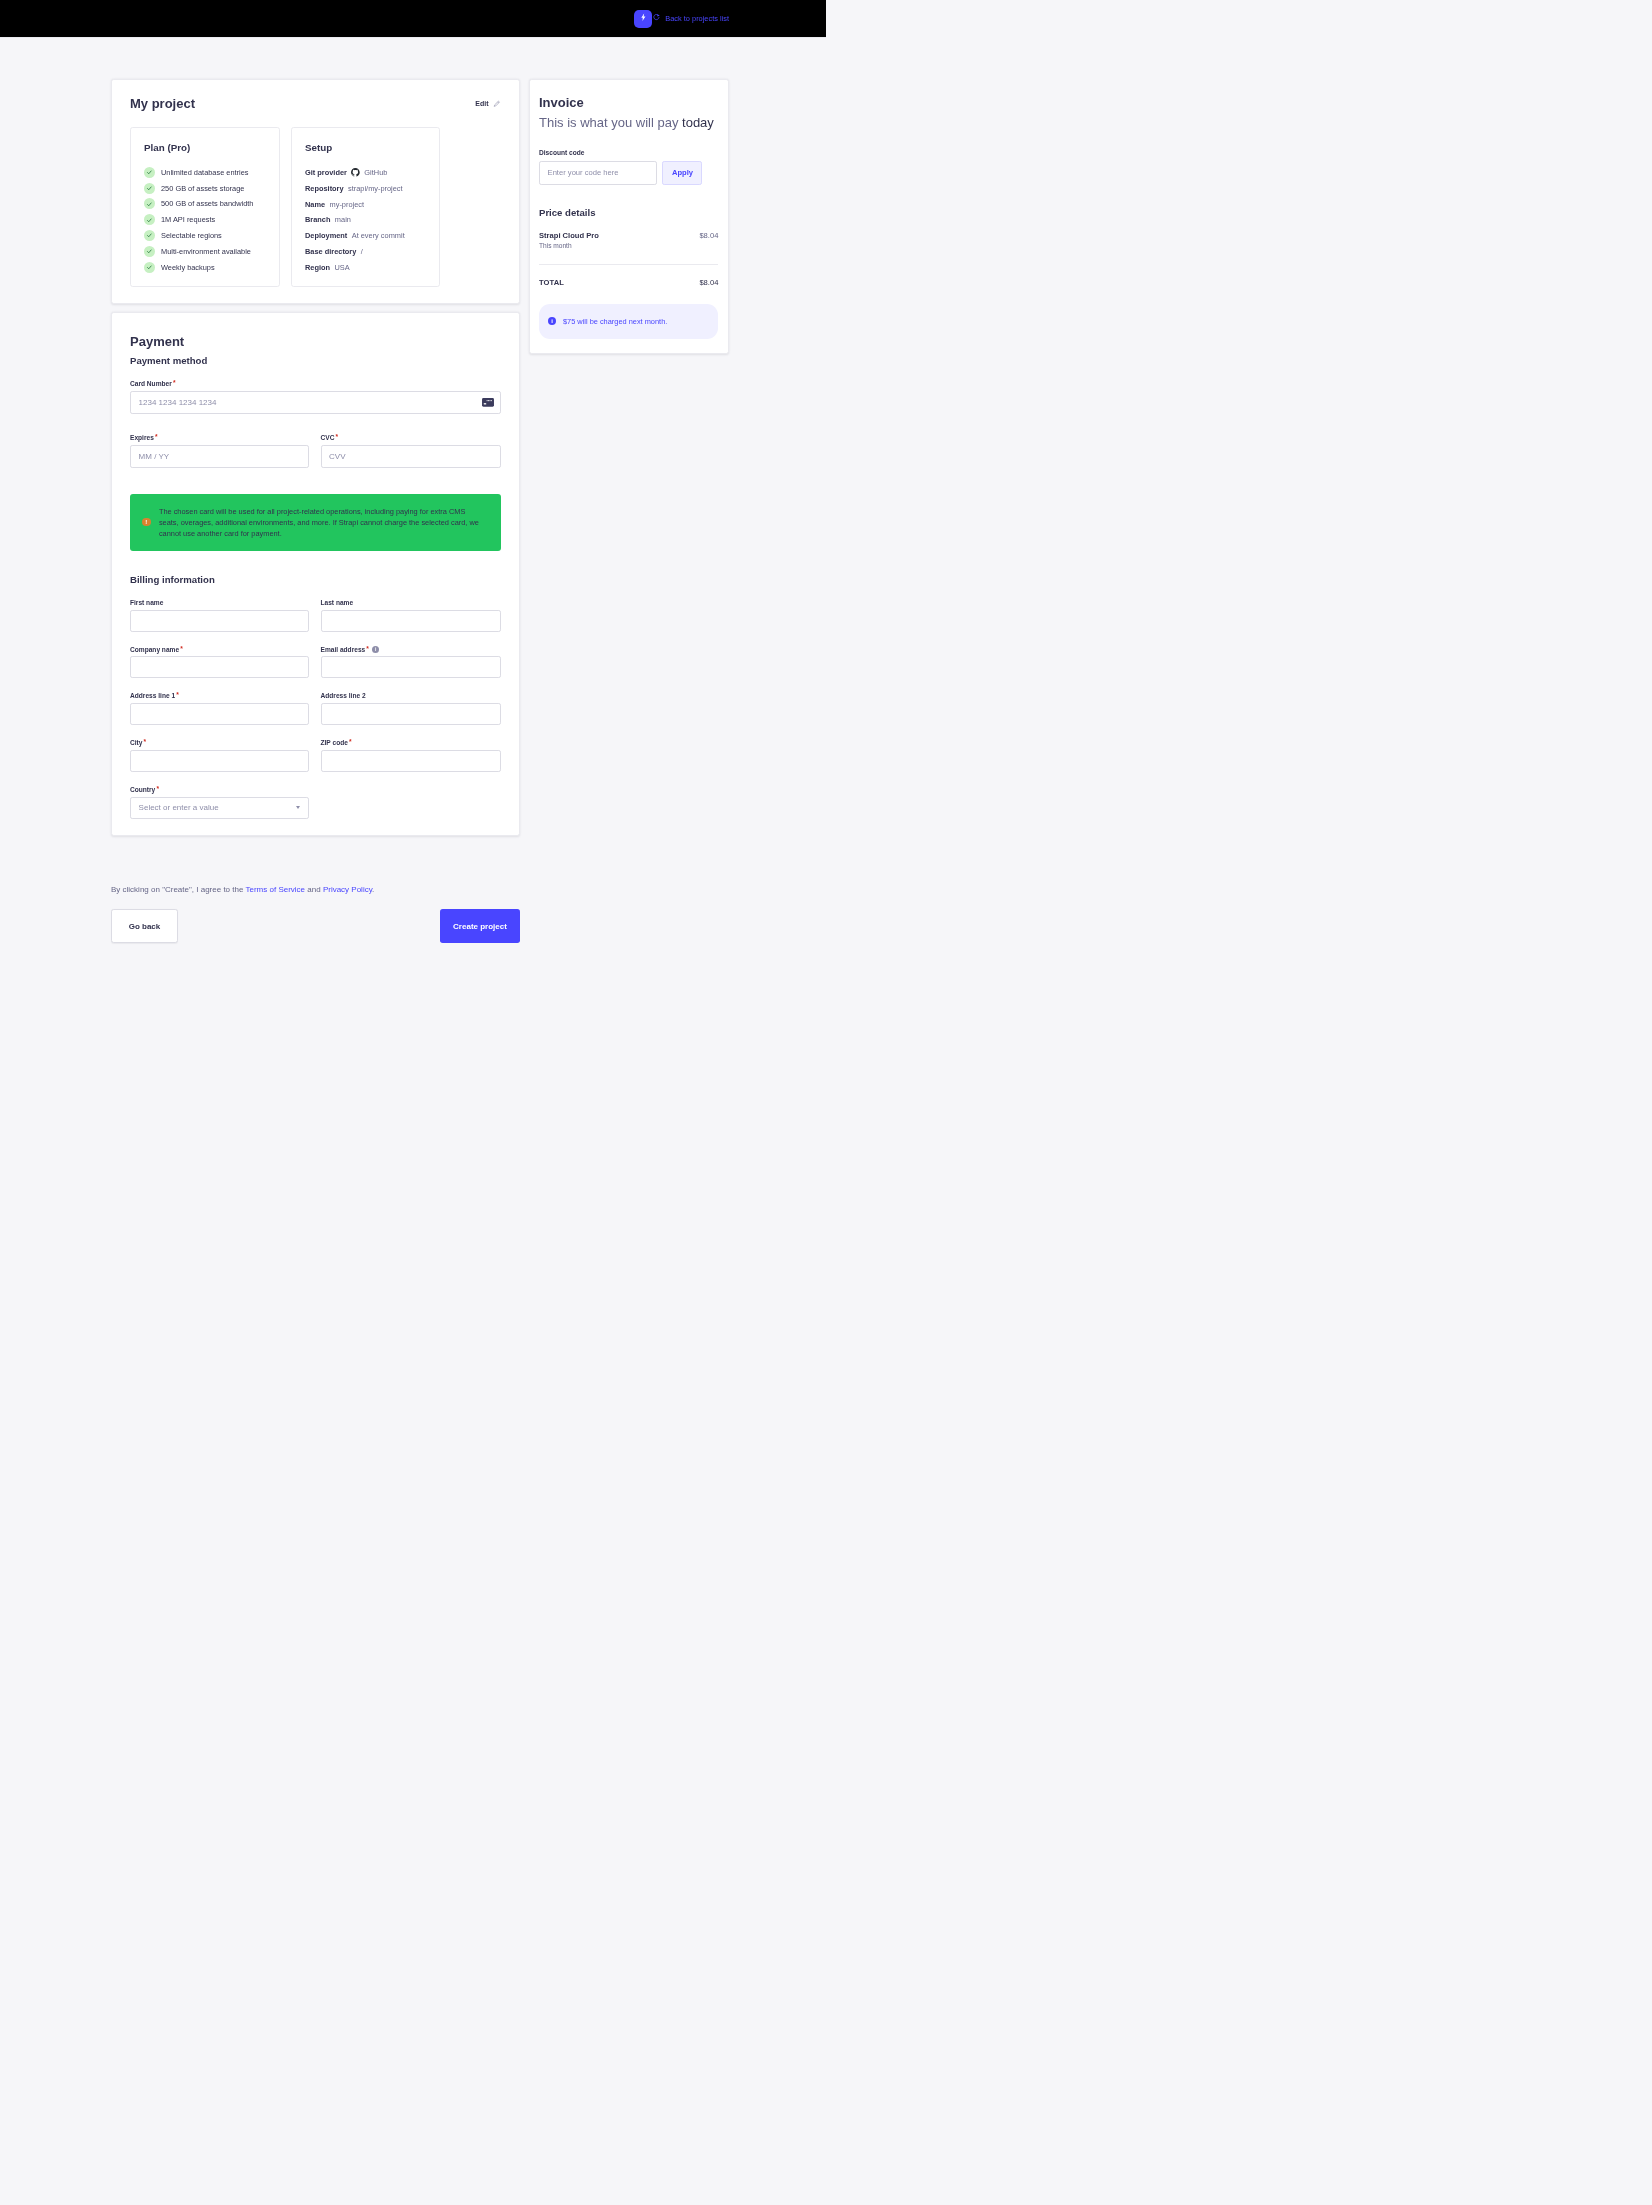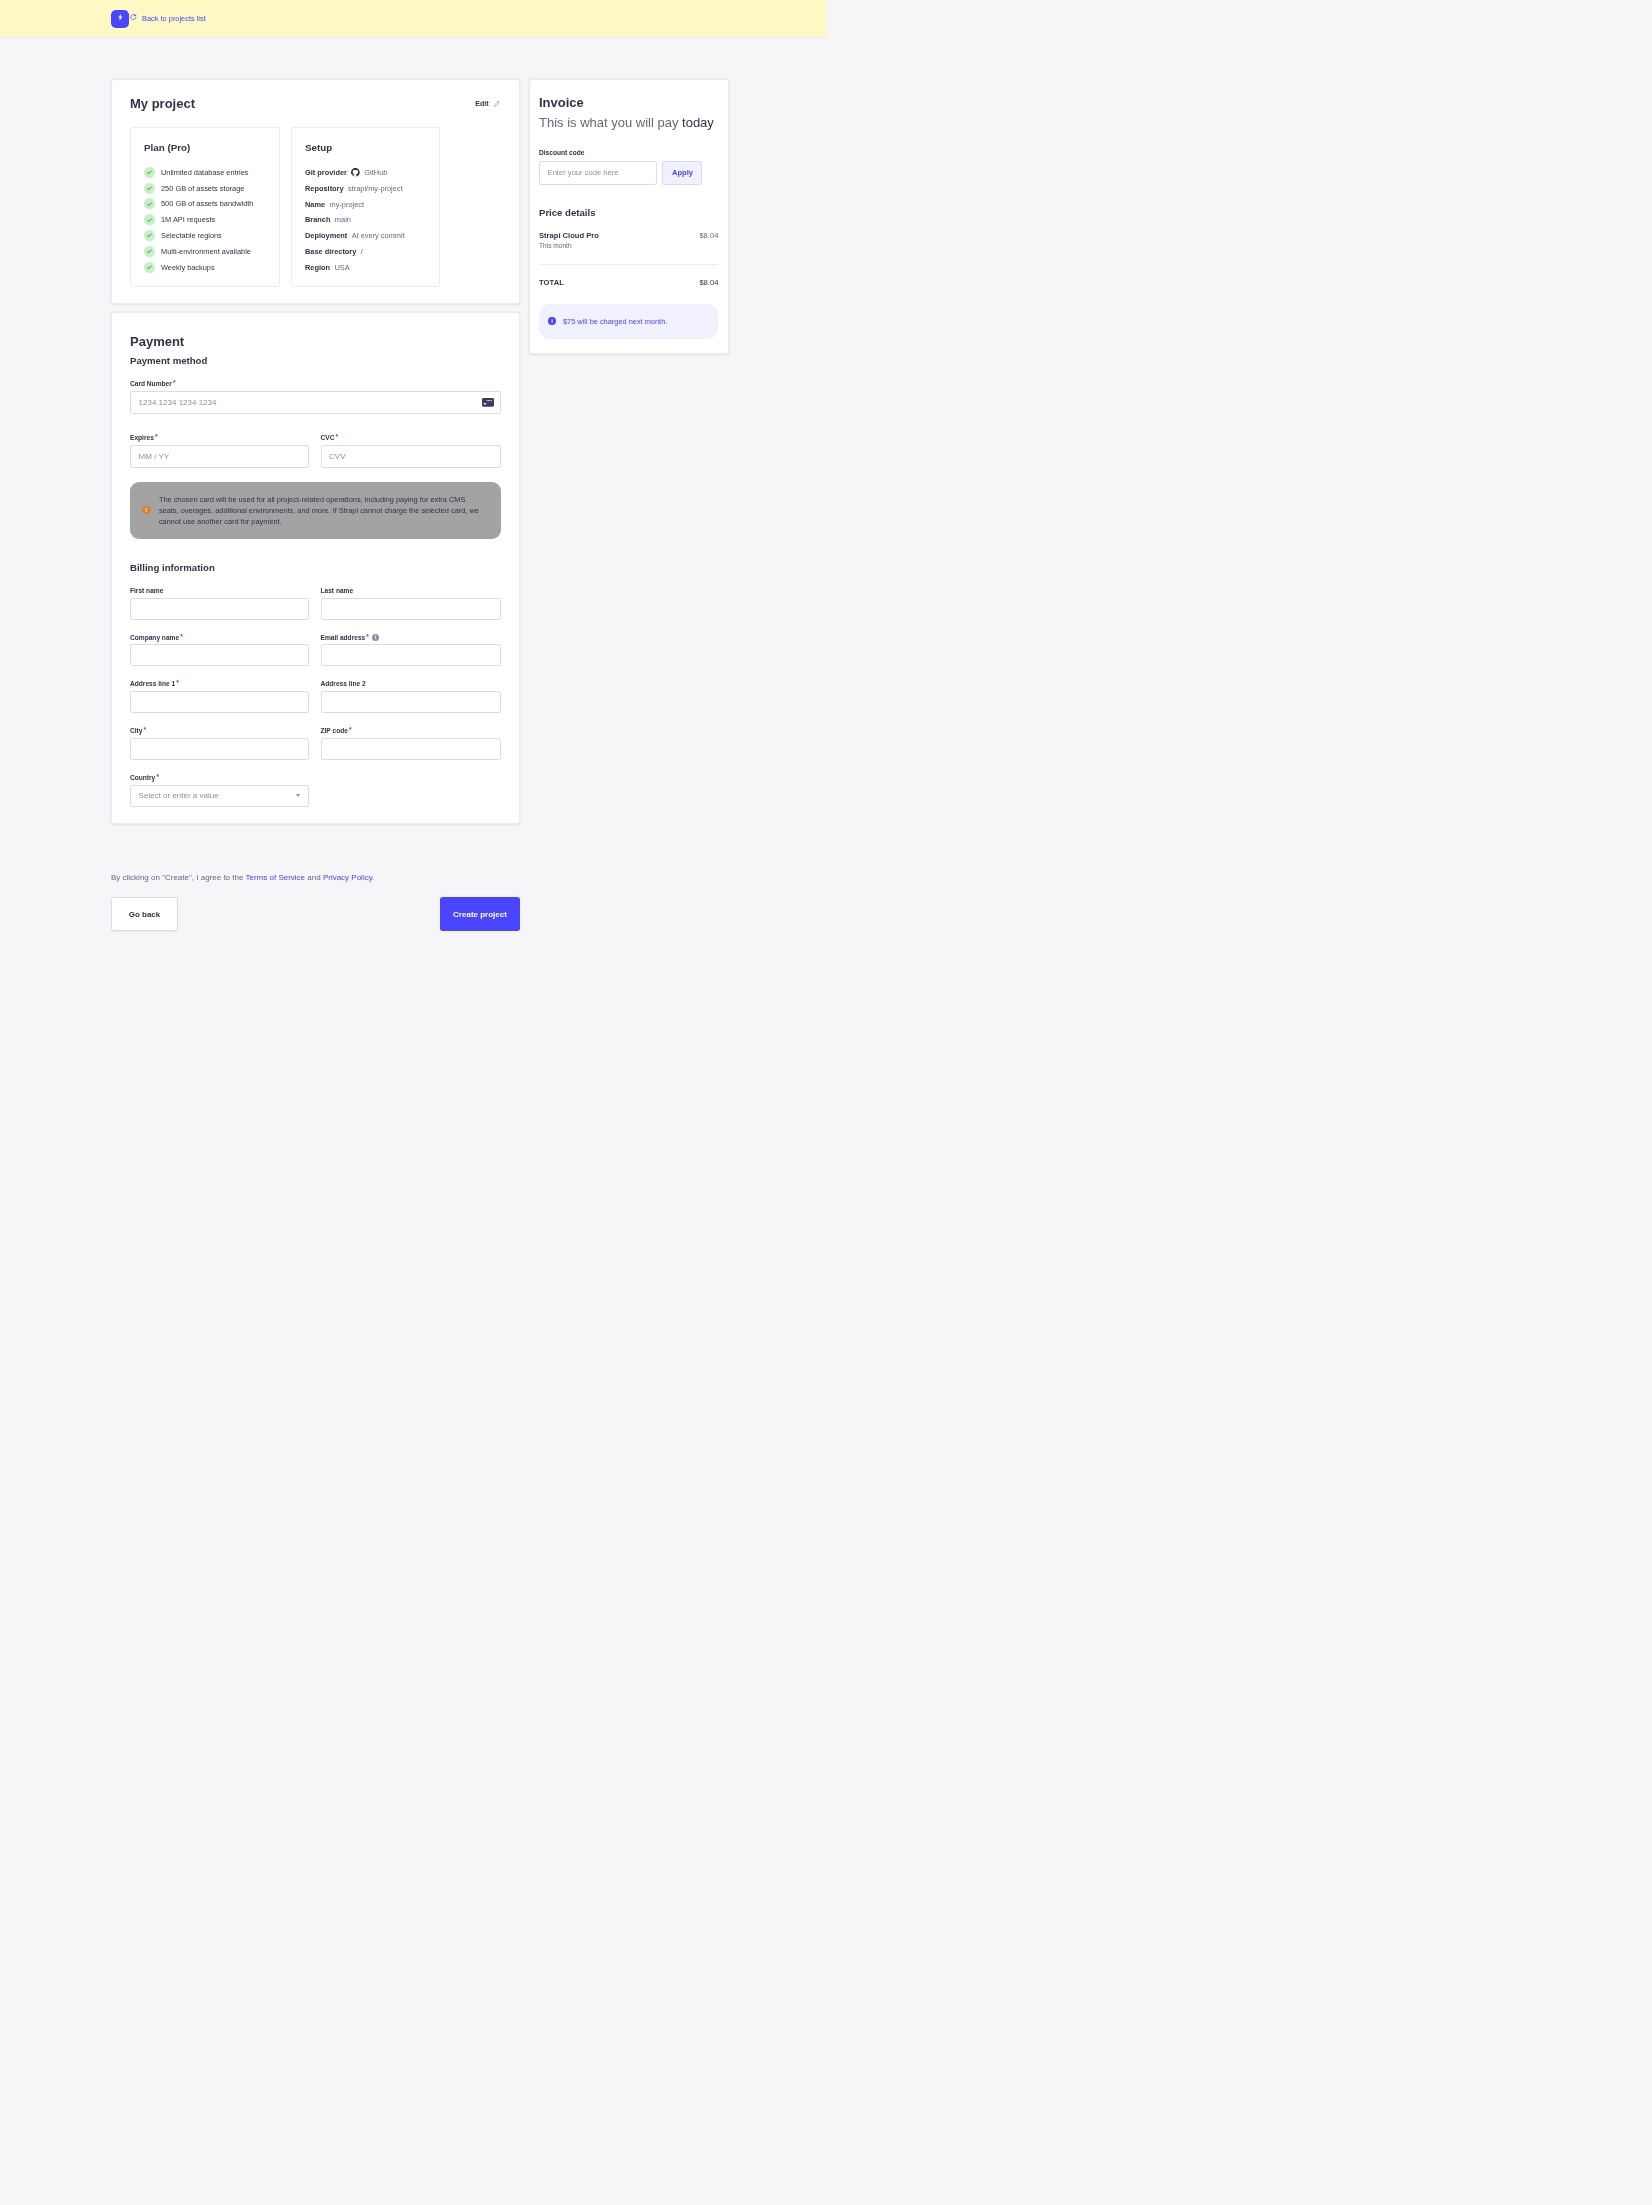--- a/index.html
+++ b/index.html
@@ -6,22 +6,22 @@
   html { background:#f6f6f9; }
   body {
     width:826px; min-height:1103px;
     background:#f6f6f9;
     font-family:"Liberation Sans", sans-serif;
     color:#32324d;
     padding-bottom:76px;
   }
   
   .header {
-    height:38px; background:#fef9c3; border-bottom:0.5px solid #eaeaef;
-    display:flex; align-items:center; justify-content:flex-start;
+    height:38px; background:#000000; border-bottom:0.5px solid #eaeaef;
+    display:flex; align-items:center; justify-content:flex-end;
     padding:0 97px 0 111px;
   }
   .logo {
     width:18px; height:18px; border-radius:4.9px; background:#4945ff;
     display:flex; align-items:center; justify-content:center; cursor:pointer;
   }
   .back-link {
     display:flex; align-items:center; gap:4.9px;
     color:#4945ff; font-size:7.4px; text-decoration:none; cursor:pointer;
   }
@@ -78,21 +78,21 @@
     padding:0 7.6px; font-size:8px; color:#32324d; background:#fff;
     font-family:inherit; outline:none;
   }
   input::placeholder { color:#8e8ea9; opacity:1; }
   .card-glyph { position:absolute; right:6.6px; top:7px; }
   .two-col { display:flex; gap:12px; }
   .row-gap { margin-top:19.7px; }
   .col-a { width:179px; }
   .col-b { width:181px; }
   .warning-box {
-    margin-top:14px; background:#a3a3a3; border-radius:9px;
+    margin-top:26px; background:#22c55e; border-radius:3px;
     padding:11.5px 12px; display:flex; gap:8.2px;
   }
   .round-icon {
     width:8.7px; height:8.7px; border-radius:50%; flex:none;
     color:#fff; font-size:6px; font-weight:700; line-height:1;
     display:flex; align-items:center; justify-content:center;
   }
   .warn-i { background:#d9822f; margin-top:12px; }
   .warning-text { font-size:7.4px; line-height:11.2px; color:#32324d; max-width:328px; }
   .billing-title { margin-top:23px; }

